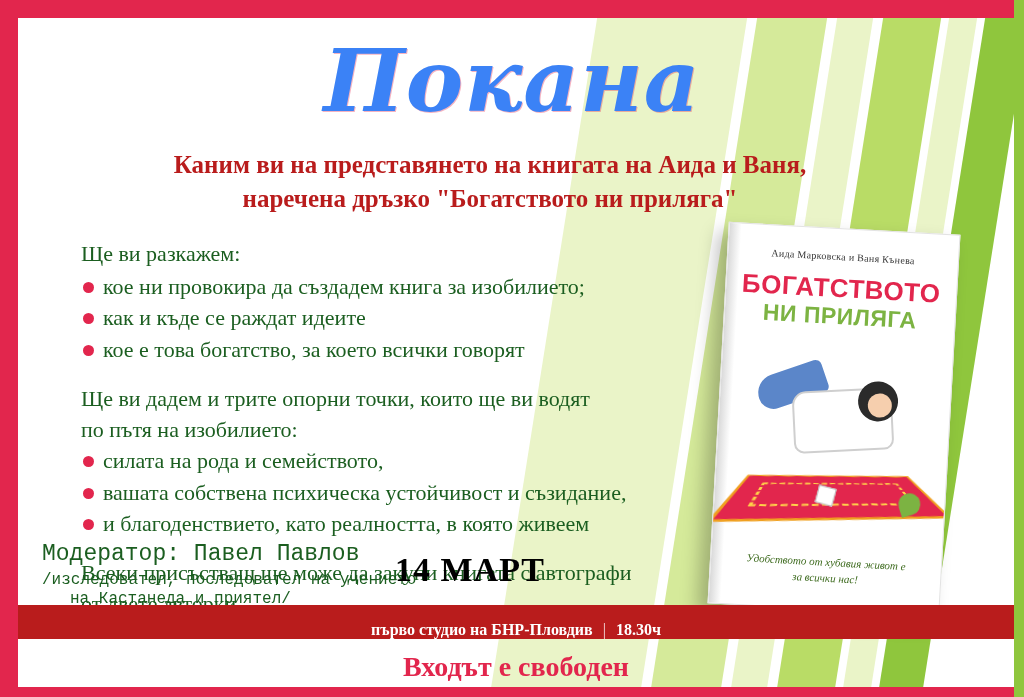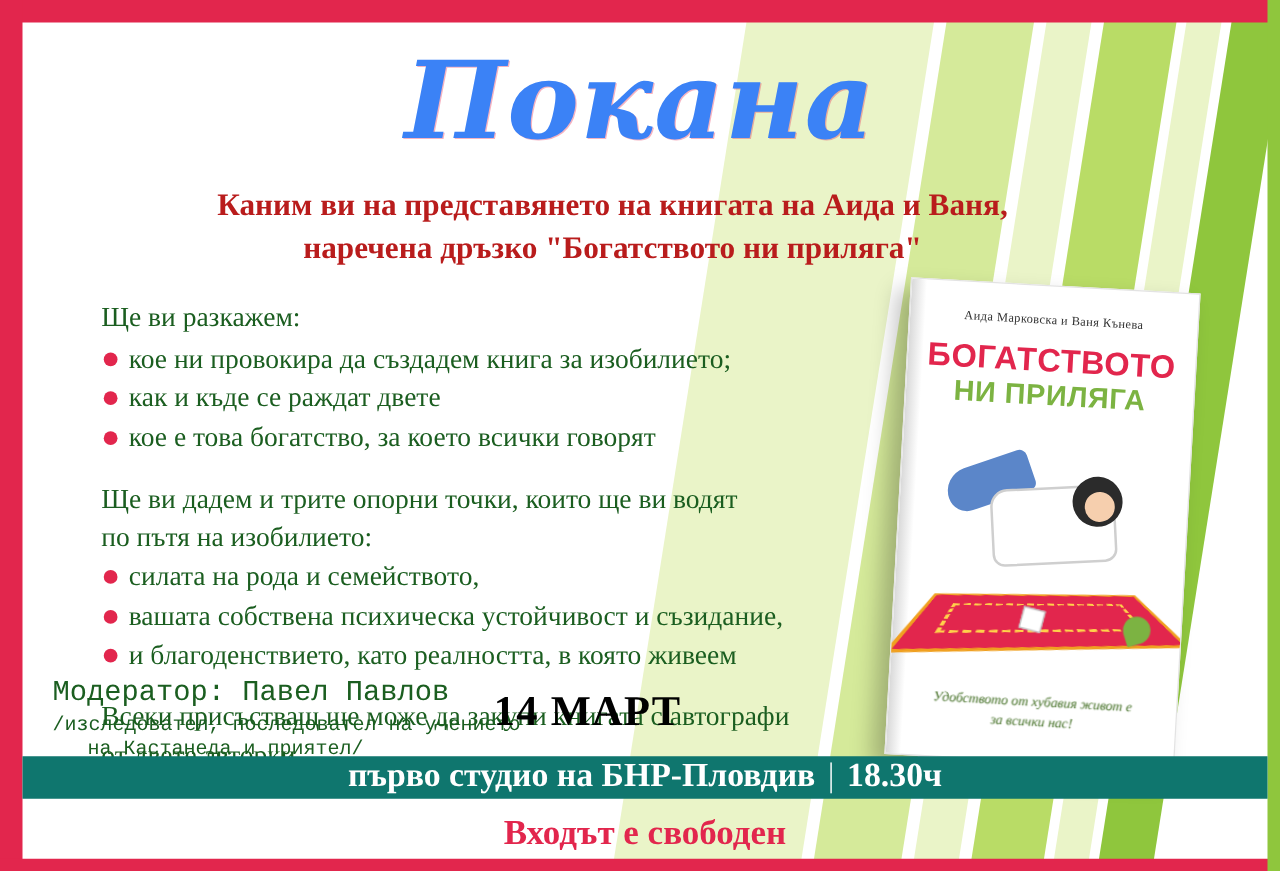--- a/index.html
+++ b/index.html
@@ -195,27 +195,27 @@
     letter-spacing: 1px;
   }
 
   
   .venue-bar {
     position: absolute;
     left: 18px;
     bottom: 58px;
     width: 996px;
     height: 34px;
-    background: #0f766e;
+    background: #b91c1c;
     color: #ffffff;
     font-family: "Liberation Serif", serif;
     font-weight: bold;
-    font-size: 27px;
+    font-size: 16px;
     display: flex;
-    align-items: flex-start;
+    align-items: flex-end;
     justify-content: center;
     gap: 10px;
   }
   .venue-sep {
     font-weight: normal;
     opacity: .85;
   }
   .free-entry {
     position: absolute;
     left: 18px;
@@ -392,21 +392,21 @@
 
   <div class="subhead">
     <div>Каним ви на представянето на книгата на Аида и Ваня,</div>
     <div>наречена дръзко "Богатството ни приляга"</div>
   </div>
 
   <div class="body-col">
     <p class="lead">Ще ви разкажем:</p>
     <ul class="bullets">
       <li>кое ни провокира да създадем книга за изобилието;</li>
-      <li>как и къде се раждат двете</li>
+      <li>как и къде се раждат идеите</li>
       <li>кое е това богатство, за  което всички говорят</li>
     </ul>
 
     <p>Ще ви дадем и трите опорни точки, които ще ви водят</p>
     <p>по пътя на изобилието:</p>
     <ul class="bullets">
       <li>силата на рода и семейството,</li>
       <li>вашата собствена психическа устойчивост и съзидание,</li>
       <li>и благоденствието, като реалността, в която живеем</li>
     </ul>

